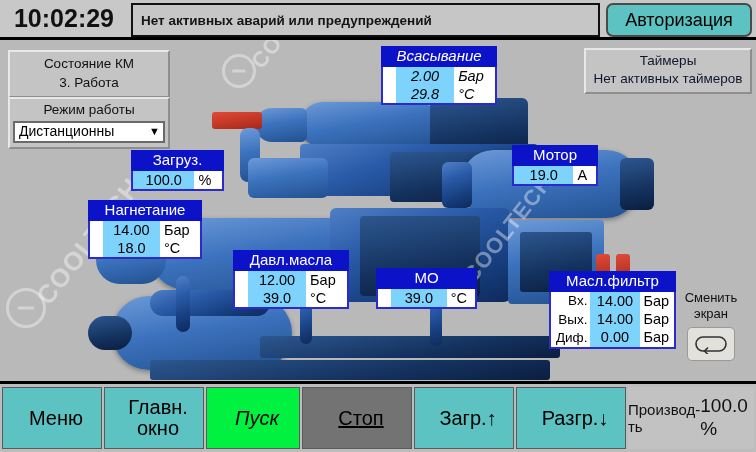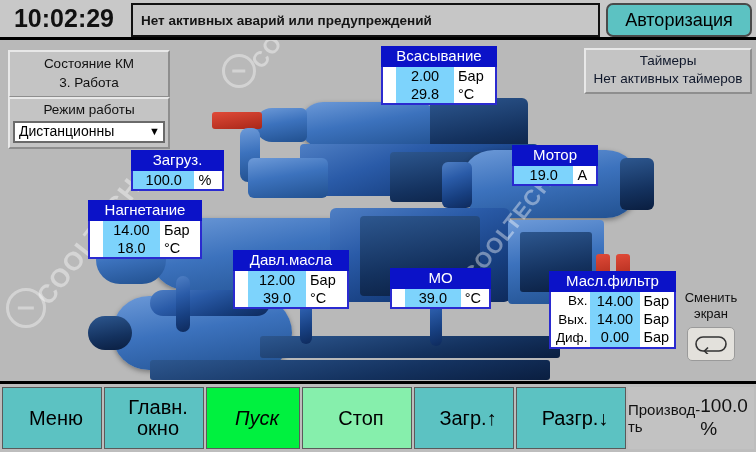--- a/index.html
+++ b/index.html
@@ -187,21 +187,21 @@
     border: 1px solid #5a5a5a;
     display: flex; align-items: center; justify-content: center;
     text-align: center;
     font-size: 20px; color: #000;
     line-height: 1.05;
     cursor: pointer;
     padding-left: 8px;
   }
   .tbtn.teal  { background: #5cc2c2; }
   .tbtn.green { background: #00f13f; }
-  .tbtn.red   { background: #86efac; }
+  .tbtn.red   { background: #737373; text-decoration: underline; }
   #prod {
     flex: 1 1 auto;
     background: #c2c2c2;
     display: flex; flex-direction: row;
     align-items: center; justify-content: center;
     color: #111;
   }
   #prod .pl { font-size: 15px; line-height: 1.15; }
   #prod .pv { font-size: 19px; line-height: 1.2; }
 </style>
@@ -277,21 +277,21 @@
         <span>Дистанционны</span>
         <span id="mode-caret">▼</span>
       </div>
     </div>
 
     <div id="timers-panel">
       <div class="p-line">Таймеры</div>
       <div class="p-line">Нет активных таймеров</div>
     </div>
 
-    <div class="box" style="left:381px;top:6px;width:116px;">
+    <div class="box" style="left:381px;top:6px;width:116px;font-style:italic;">
       <div class="box-title">Всасывание</div>
       <div class="box-body">
         <div class="row">
           <div class="cell pad"></div>
           <div class="cell val">2.00</div>
           <div class="cell unit">Бар</div>
         </div>
         <div class="row">
           <div class="cell pad"></div>
           <div class="cell val">29.8</div>
@@ -345,21 +345,21 @@
     <div class="box" style="left:512px;top:105px;width:86px;">
       <div class="box-title">Мотор</div>
       <div class="box-body">
         <div class="row">
           <div class="cell val">19.0</div>
           <div class="cell unit">A</div>
         </div>
       </div>
     </div>
 
-    <div class="box" style="left:376px;top:228px;width:101px;margin-left:14px;">
+    <div class="box" style="left:376px;top:228px;width:101px;">
       <div class="box-title">МО</div>
       <div class="box-body">
         <div class="row">
           <div class="cell pad"></div>
           <div class="cell val">39.0</div>
           <div class="cell unit">°C</div>
         </div>
       </div>
     </div>
 

